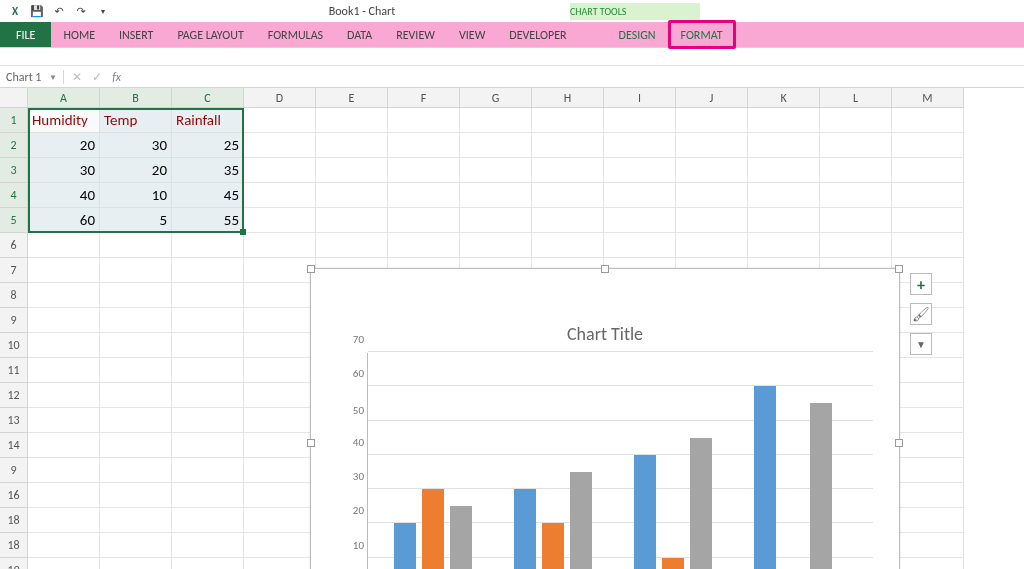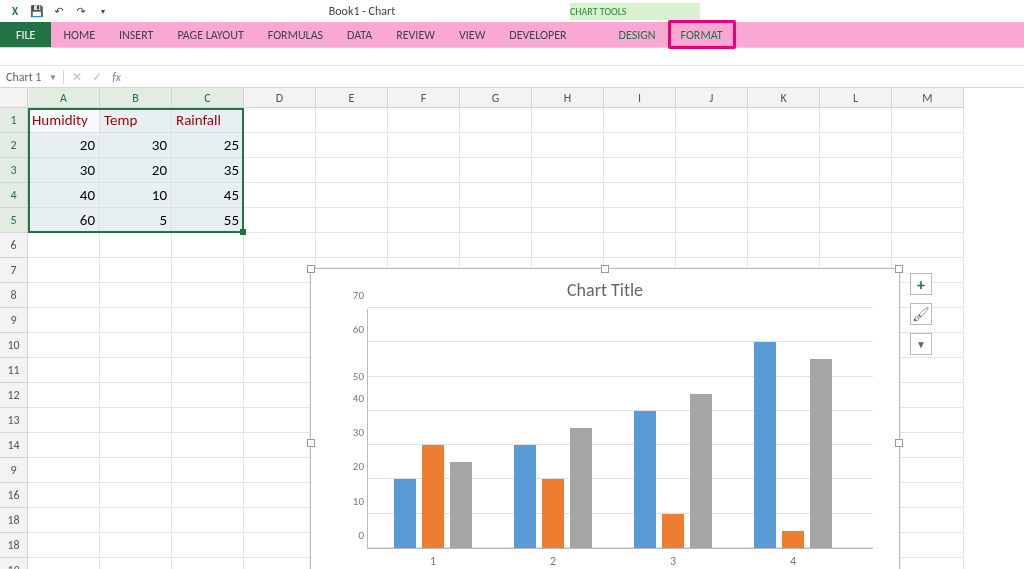--- a/index.html
+++ b/index.html
@@ -45,21 +45,21 @@
 .selection-box .handle { position: absolute; right: -4px; bottom: -4px; width: 6px; height: 6px; background: #217346; }
 
 
 .chart-obj { position: absolute; left: 310px; top: 180px; width: 590px; height: 350px; background: #fff; border: 1px solid #bdbdbd; box-shadow: 0 0 0 1px rgba(0,0,0,0.05); }
 .chart-obj .sizer { position: absolute; width: 8px; height: 8px; border: 1px solid #9a9a9a; background: #fff; }
 .sizer.tl { left: -4px; top: -4px; } .sizer.tr { right: -4px; top: -4px; }
 .sizer.tm { left: 50%; top: -4px; margin-left: -4px; }
 .sizer.lm { left: -4px; top: 50%; margin-top: -4px; } .sizer.rm { right: -4px; top: 50%; margin-top: -4px; }
 
 .chart-inner { position: absolute; inset: 6px; }
-.chart-title { text-align: center; font-size: 18px; color: #666; padding: 4px 0 8px; font-weight: 400; }
+.chart-title { text-align: center; font-size: 18px; color: #666; padding: 4px 0 8px; font-weight: 400; margin-top: 44px; }
 .plot { position: relative; height: 240px; margin: 0 20px 0 50px; border-left: 1px solid #bbb; border-bottom: 1px solid #bbb; }
 .gridline { position: absolute; left: 0; right: 0; border-top: 1px solid #e0e0e0; }
 .ytick { position: absolute; left: -34px; width: 30px; text-align: right; font-size: 11px; color: #777; transform: translateY(-50%); }
 .bars-group { position: absolute; bottom: 0; width: 90px; display: flex; align-items: flex-end; justify-content: center; gap: 6px; }
 .bar { width: 22px; }
 .bar.humidity { background: #5b9bd5; }
 .bar.temp { background: #ed7d31; }
 .xtick { position: absolute; bottom: -20px; width: 90px; text-align: center; font-size: 12px; color: #777; }
 
 
@@ -455,21 +455,21 @@
           <div class="ytick" style="bottom: 0px;">0</div>
           <div class="gridline" style="bottom: 34.2857px;"></div>
           <div class="ytick" style="bottom: 34.2857px;">10</div>
           <div class="gridline" style="bottom: 68.5714px;"></div>
           <div class="ytick" style="bottom: 68.5714px;">20</div>
           <div class="gridline" style="bottom: 102.857px;"></div>
           <div class="ytick" style="bottom: 102.857px;">30</div>
           <div class="gridline" style="bottom: 137.143px;"></div>
           <div class="ytick" style="bottom: 137.143px;">40</div>
           <div class="gridline" style="bottom: 171.429px;"></div>
-          <div class="ytick" style="bottom: 159px;">50</div>
+          <div class="ytick" style="bottom: 169px;">50</div>
           <div class="gridline" style="bottom: 205.714px;"></div>
           <div class="ytick" style="bottom: 205.714px;">60</div>
           <div class="gridline" style="bottom: 240px;"></div>
           <div class="ytick" style="bottom: 240px;">70</div>
           <div class="bars-group" style="left: 20px;">
             <div class="bar humidity" style="background: rgb(91, 155, 213); height: 68.5714px;"></div>
             <div class="bar temp" style="background: rgb(237, 125, 49); height: 102.857px;"></div>
             <div class="bar rainfall" style="background: rgb(165, 165, 165); height: 85.7143px;"></div>
           </div>
           <div class="xtick" style="left: 20px;">1</div>

